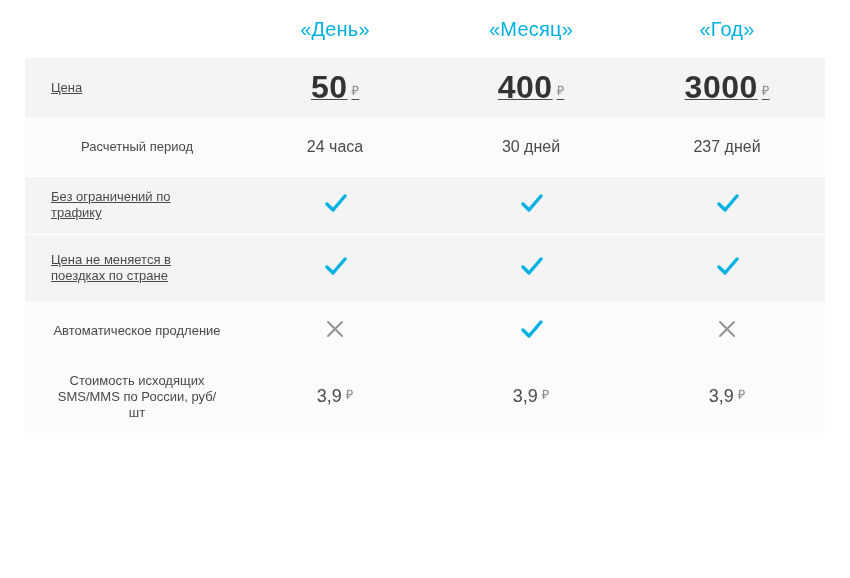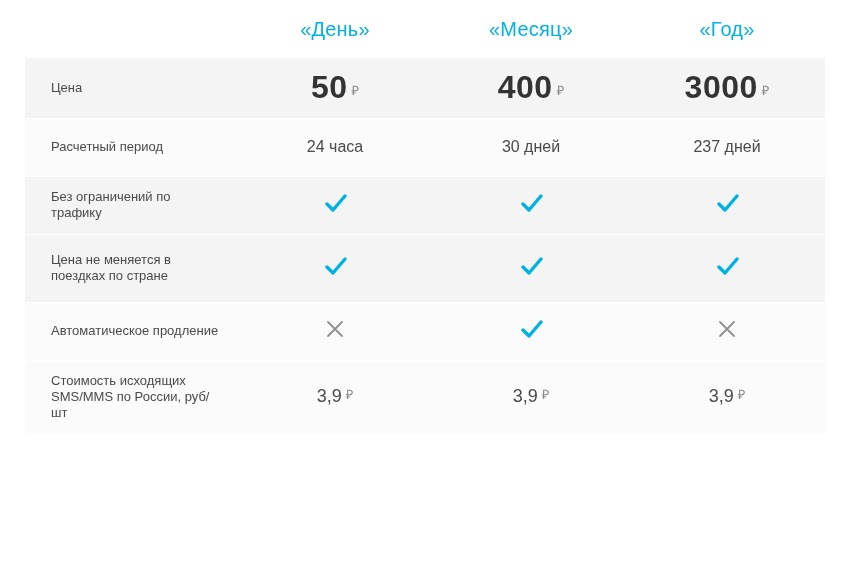--- a/index.html
+++ b/index.html
@@ -38,22 +38,22 @@
     background: #ffffff;
   }
   thead th.plan {
     color: #00b2e3;
     font-size: 20px;
     text-align: center;
     letter-spacing: 0.2px;
   }
   thead th.blank { background: #ffffff; }
 
-  tbody tr.odd td { background: #f4f4f4; }
-  tbody tr.even td { background: #fbfbfb; }
+  tbody tr.odd td { background: #f4f4f4; text-decoration: underline; }
+  tbody tr.even td { background: #fbfbfb; text-align: center; }
 
   tbody td {
     padding: 0;
     vertical-align: middle;
     border-bottom: 1px solid #ffffff;
   }
   td.label {
     font-size: 13px;
     color: #4a4a4a;
     padding: 12px 14px 12px 26px;

